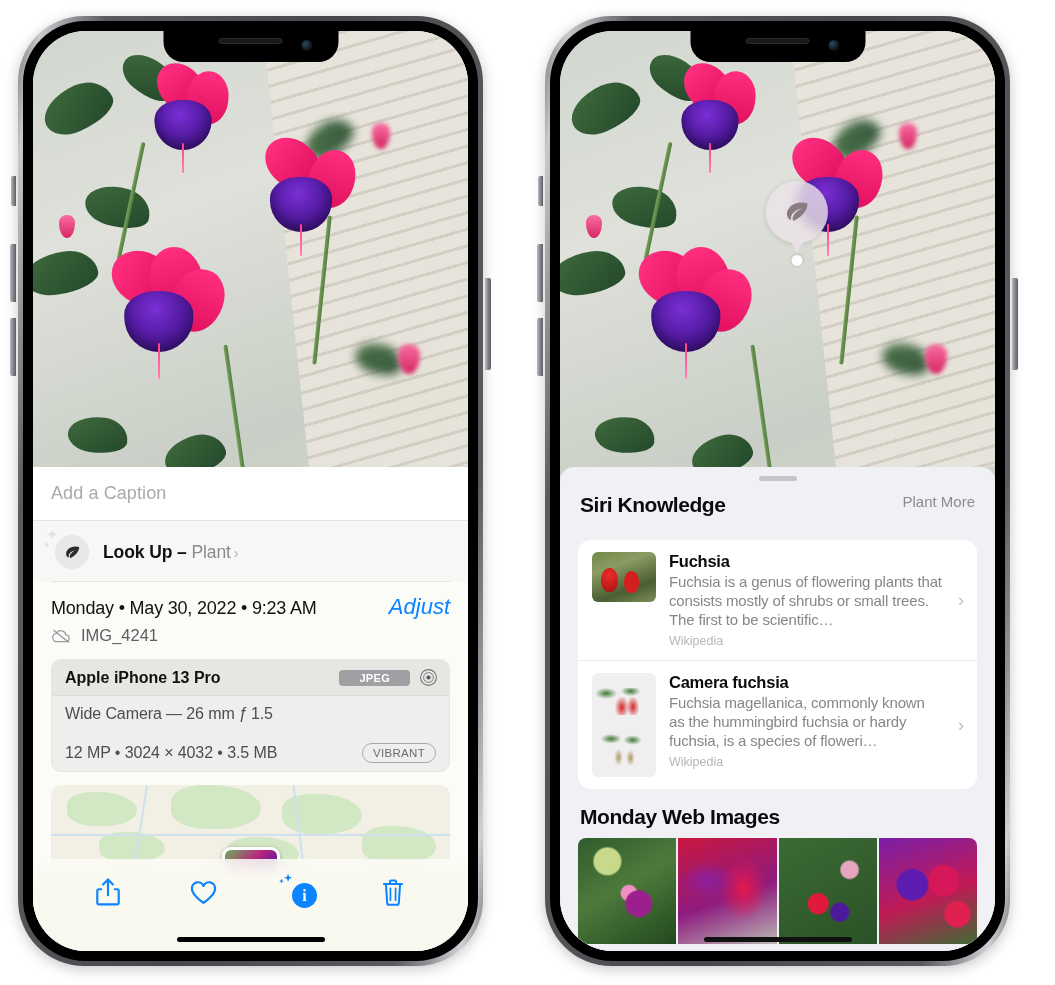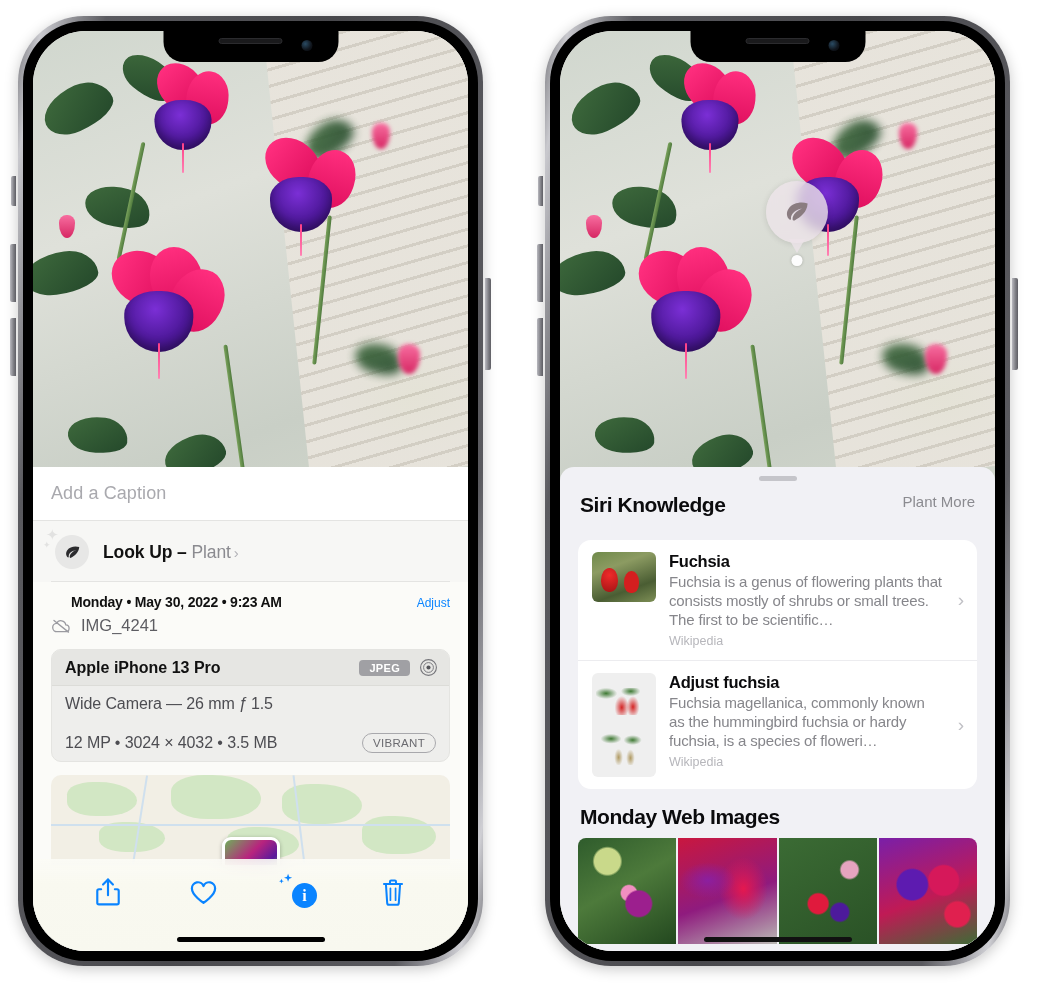--- a/index.html
+++ b/index.html
@@ -155,39 +155,39 @@
   .lookup-text b { color: #111; font-weight: 700; }
   .lookup-text .sub { color: #8b8b90; font-weight: 400; }
   .chev-sm { color: #b3b3b8; font-size: 15px; margin-left: 3px; }
   .lookup-sep {
     position: absolute; left: 18px; right: 18px; bottom: 0;
     height: 1px; background: #e4e4e2;
   }
 
   .meta { padding: 12px 18px 8px; background:#fbfbf8; }
   .meta-top { display: flex; align-items: baseline; justify-content: space-between; }
-  .meta-date { font-size: 14px; font-weight: 700; color: #111; letter-spacing: -.2px; margin-left: 20px; }
-  .meta-adjust { font-size: 12px; color: #0a84ff; }
+  .meta-date { font-size: 18px; font-weight: 400; color: #111; letter-spacing: -.2px; }
+  .meta-adjust { font-size: 22px; color: #0a84ff; font-style: italic; }
   .meta-file { display: flex; align-items: center; gap: 9px; margin-top: 6px; }
   .meta-file .fname { font-size: 16.5px; color: #5d5d62; }
 
   .exif {
     margin: 6px 18px 0; border-radius: 10px; overflow: hidden;
     background: #eeeeec; border: 1px solid #e4e4e1;
   }
   .exif-head {
     display: flex; align-items: center; justify-content: space-between;
     padding: 8px 11px 8px 13px; background: #e6e6e3;
     border-bottom: 1px solid #dcdcd8;
   }
   .exif-device { font-size: 16px; font-weight: 700; color: #111; }
   .exif-head-right { display: flex; align-items: center; gap: 9px; }
   .chip-jpeg {
     font-size: 11px; font-weight: 700; color: #fff; background: #a0a0a4;
-    padding: 2px 10px; border-radius: 4px; letter-spacing: .3px;
+    padding: 2px 20px; border-radius: 4px; letter-spacing: .3px;
   }
   .exif-body { padding: 9px 13px 8px; }
   .exif-line { font-size: 16px; color: #4d4d52; letter-spacing: -.1px; }
   .exif-line2 { display: flex; align-items: center; justify-content: space-between; margin-top: 20px; }
   .chip-vibrant {
     font-size: 11.5px; color: #6b6b70; border: 1px solid #a8a8ac;
     padding: 3px 10px; border-radius: 10px; letter-spacing: .3px;
   }
   .exif-foot {
     display: flex; align-items: center; border-top: 1px solid #dcdcd8;
@@ -649,21 +649,21 @@
                 <div class="card-title">Fuchsia</div>
                 <div class="card-desc">Fuchsia is a genus of flowering plants that consists mostly of shrubs or small trees. The first to be scientific…</div>
                 <div class="card-src">Wikipedia</div>
               </div>
               <span class="card-chev">›</span>
             </div>
 
             <div class="card">
               <div class="thumb t2"></div>
               <div class="card-body">
-                <div class="card-title">Adjust fuchsia</div>
+                <div class="card-title">Camera fuchsia</div>
                 <div class="card-desc">Fuchsia magellanica, commonly known as the hummingbird fuchsia or hardy fuchsia, is a species of floweri…</div>
                 <div class="card-src">Wikipedia</div>
               </div>
               <span class="card-chev">›</span>
             </div>
           </div>
 
           <div class="sec-title2">Monday Web Images</div>
           <div class="web-strip">
             <div class="web-img w1"></div>

